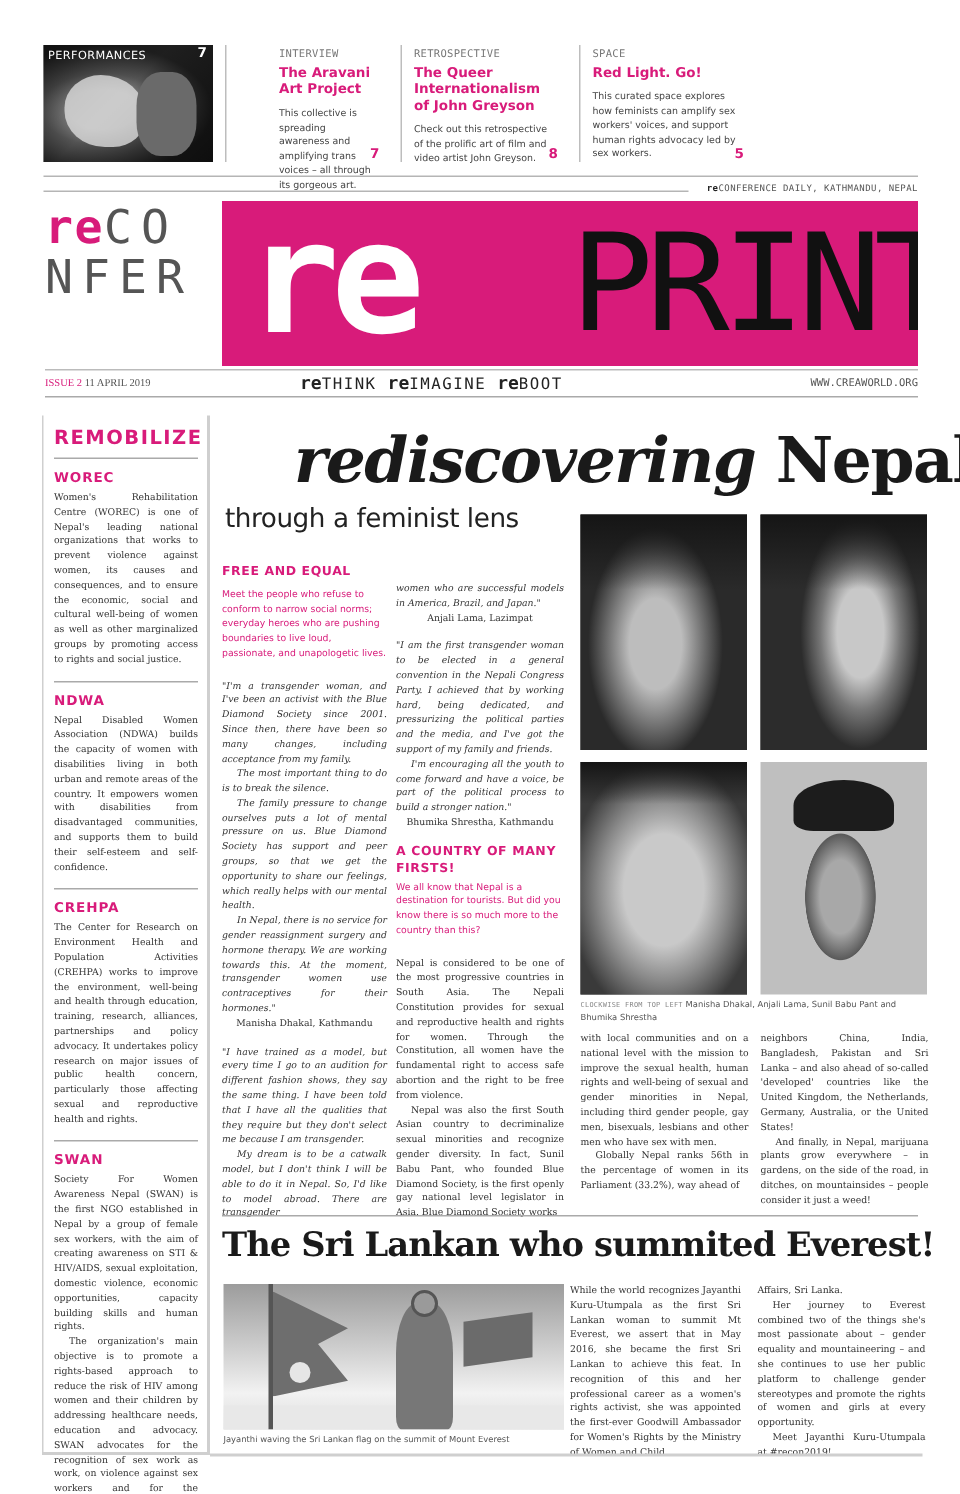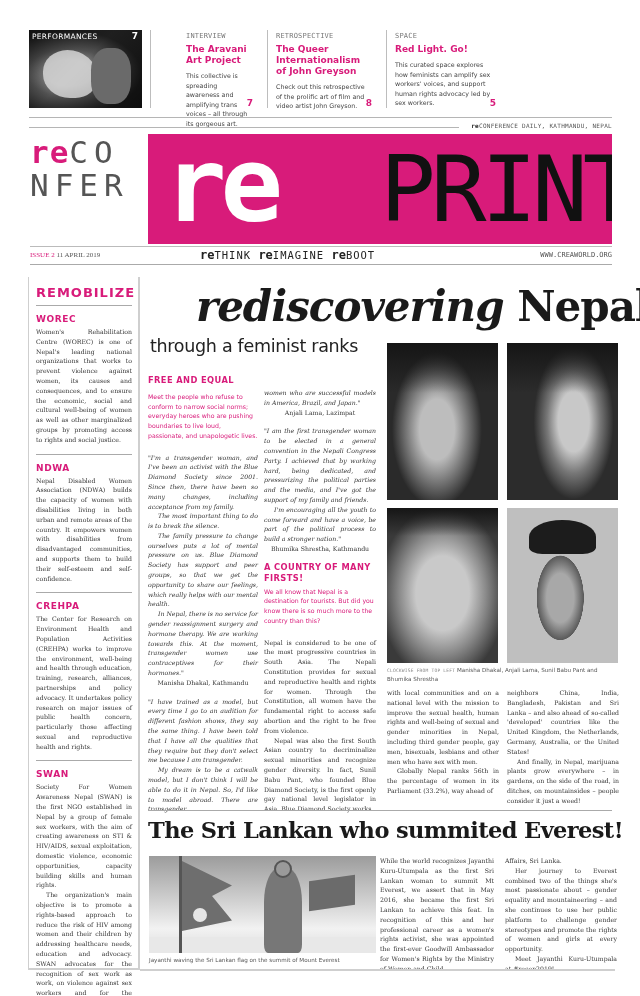--- a/index.html
+++ b/index.html
@@ -155,21 +155,21 @@
   <div class="sep"></div>
   <h3>CREHPA</h3>
   <p>The Center for Research on Environment Health and Population Activities (CREHPA) works to improve the environment, well-being and health through education, training, research, alliances, partnerships and policy advocacy. It undertakes policy research on major issues of public health concern, particularly those affecting sexual and reproductive health and rights.</p>
   <div class="sep"></div>
   <h3>SWAN</h3>
   <p>Society For Women Awareness Nepal (SWAN) is the first NGO established in Nepal by a group of female sex workers, with the aim of creating awareness on STI &amp; HIV/AIDS, sexual exploitation, domestic violence, economic opportunities, capacity building skills and human rights.</p>
   <p class="indent">The organization's main objective is to promote a rights-based approach to reduce the risk of HIV among women and their children by addressing healthcare needs, education and advocacy. SWAN advocates for the recognition of sex work as work, on violence against sex workers and for the empowerment and social inclusion of sex workers.</p>
 </div>
 
 <div class="headline"><i>rediscovering</i> <span>Nepal</span></div>
-<div class="subhead">through a feminist ranks</div>
+<div class="subhead">through a feminist lens</div>
 
 <div class="col" style="left:148px; top:375px; width:110px;">
   <h4>FREE AND EQUAL</h4>
   <div class="deck">Meet the people who refuse to conform to narrow social norms; everyday heroes who are pushing boundaries to live loud, passionate, and unapologetic lives.</div>
   <div class="gap" style="height:12px;"></div>
   <p class="q">"I'm a transgender woman, and I've been an activist with the Blue Diamond Society since 2001. Since then, there have been so many changes, including acceptance from my family.</p>
   <p class="q i">The most important thing to do is to break the silence.</p>
   <p class="q i">The family pressure to change ourselves puts a lot of mental pressure on us. Blue Diamond Society has support and peer groups, so that we get the opportunity to share our feelings, which really helps with our mental health.</p>
   <p class="q i">In Nepal, there is no service for gender reassignment surgery and hormone therapy. We are working towards this. At the moment, transgender women use contraceptives for their hormones."</p>
   <p class="attr">Manisha Dhakal, Kathmandu</p>

